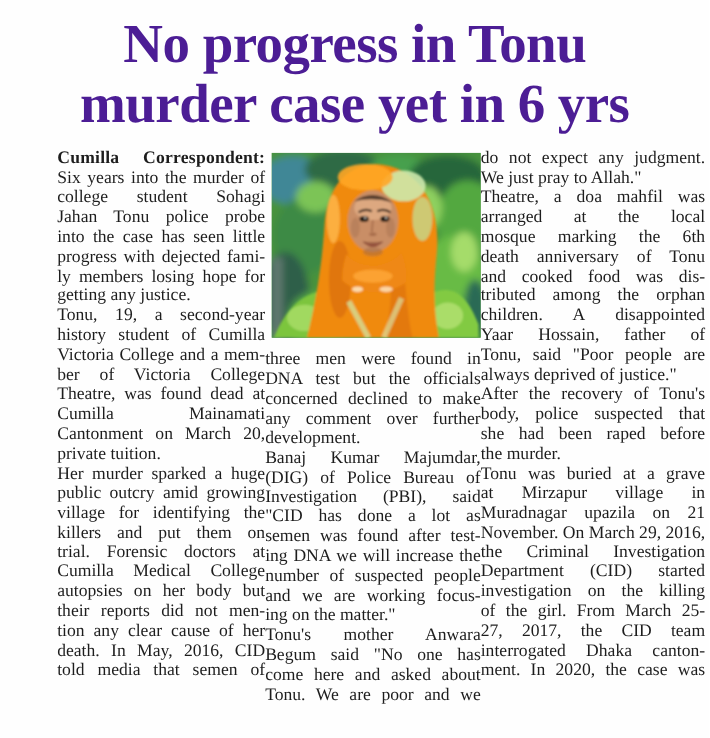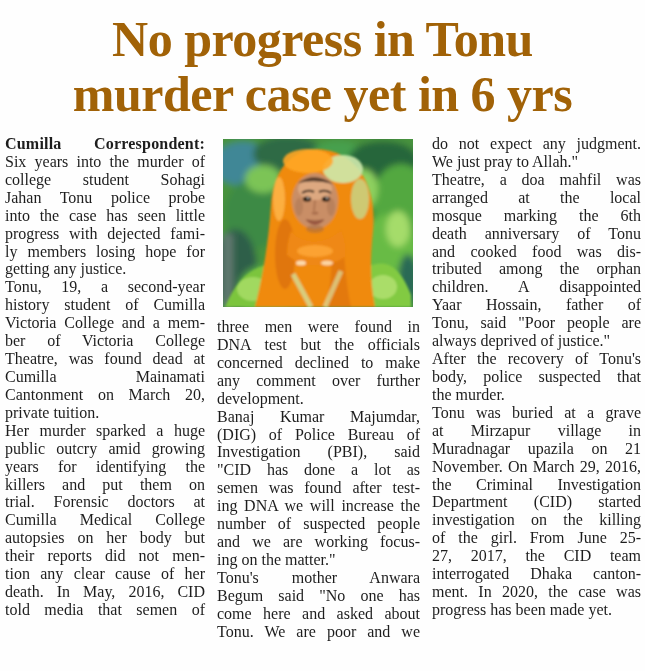--- a/index.html
+++ b/index.html
@@ -13,31 +13,31 @@
     box-sizing:border-box;
     padding-top:12px;
   }
   .headline {
     margin:0 0 13px 0;
     text-align:center;
     font-weight:700;
     font-size:50px;
     line-height:55px;
     letter-spacing:-0.5px;
-    color:#a16207;
+    color:#4c1d95;
   }
   .headline .hl { display:block; }
   .columns {
     display:flex;
     justify-content:space-between;
     padding:0 4px 0 5px;
     box-sizing:border-box;
   }
   .col { box-sizing:border-box; }
-  .col.c0 { width:200px; }
+  .col.c0 { width:200px;margin-left:47px; }
   .col.c1 { width:203px; }
   .col.c2 { width:209px; }
   .tl {
     font-size:16px;
     height:17.93px;
     line-height:17.9px;
     white-space:nowrap;
     text-align:justify;
     text-align-last:justify;
     overflow:visible;
@@ -76,21 +76,21 @@
         <div class="tl">Tonu, 19, a second-year</div>
         <div class="tl">history student of Cumilla</div>
         <div class="tl">Victoria College and a mem-</div>
         <div class="tl">ber of Victoria College</div>
         <div class="tl">Theatre, was found dead at</div>
         <div class="tl">Cumilla Mainamati</div>
         <div class="tl">Cantonment on March 20,</div>
         <div class="tl end">private tuition.</div>
         <div class="tl">Her murder sparked a huge</div>
         <div class="tl">public outcry amid growing</div>
-        <div class="tl">years for identifying the</div>
+        <div class="tl">village for identifying the</div>
         <div class="tl">killers and put them on</div>
         <div class="tl">trial. Forensic doctors at</div>
         <div class="tl">Cumilla Medical College</div>
         <div class="tl">autopsies on her body but</div>
         <div class="tl">their reports did not men-</div>
         <div class="tl">tion any clear cause of her</div>
         <div class="tl">death. In May, 2016, CID</div>
         <div class="tl">told media that semen of</div>
       </div>
 
@@ -192,29 +192,29 @@
         <div class="tl">mosque marking the 6th</div>
         <div class="tl">death anniversary of Tonu</div>
         <div class="tl">and cooked food was dis-</div>
         <div class="tl">tributed among the orphan</div>
         <div class="tl">children. A disappointed</div>
         <div class="tl">Yaar Hossain, father of</div>
         <div class="tl">Tonu, said "Poor people are</div>
         <div class="tl end">always deprived of justice."</div>
         <div class="tl">After the recovery of Tonu's</div>
         <div class="tl">body, police suspected that</div>
+        <div class="tl">she had been raped before</div>
         <div class="tl end">the murder.</div>
         <div class="tl">Tonu was buried at a grave</div>
         <div class="tl">at Mirzapur village in</div>
         <div class="tl">Muradnagar upazila on 21</div>
         <div class="tl">November. On March 29, 2016,</div>
         <div class="tl">the Criminal Investigation</div>
         <div class="tl">Department (CID) started</div>
         <div class="tl">investigation on the killing</div>
-        <div class="tl">of the girl. From June 25-</div>
+        <div class="tl">of the girl. From March 25-</div>
         <div class="tl">27, 2017, the CID team</div>
         <div class="tl">interrogated Dhaka canton-</div>
         <div class="tl">ment. In 2020, the case was</div>
-        <div class="tl end">progress has been made yet.</div>
       </div>
 
   </div>
 </div>
 
 </body></html>

